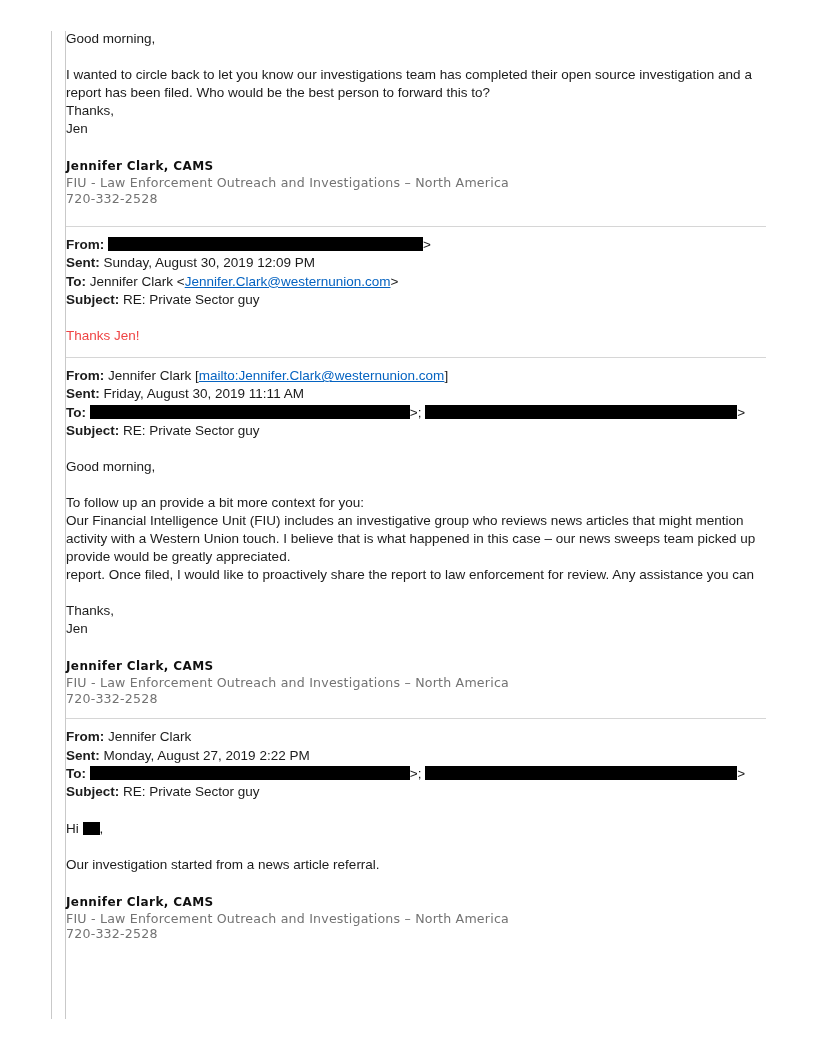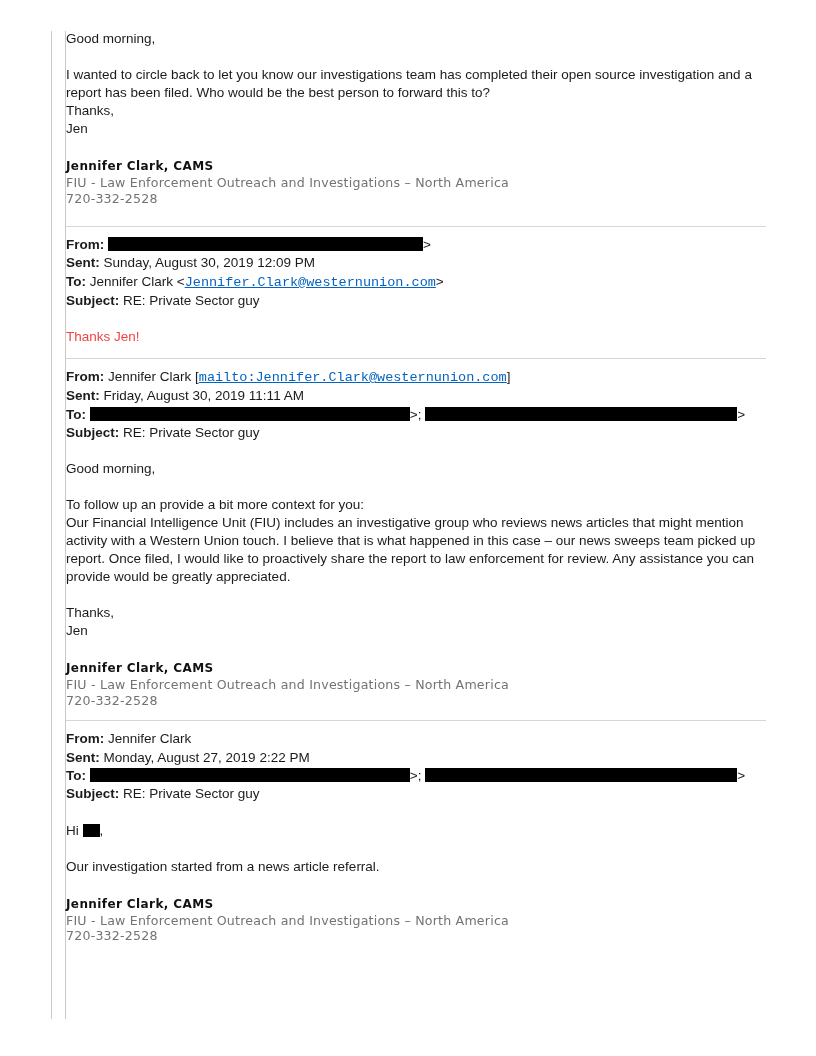--- a/index.html
+++ b/index.html
@@ -56,21 +56,20 @@
   }
   .r-from { width: 315px; }
   .r-to1  { width: 320px; }
   .r-to2  { width: 312px; }
   .r-hi   { width: 17px; height: 13px; vertical-align: -2px; }
 
   a.link {
     color: #0563C1;
     text-decoration: underline;
     cursor: pointer;
-    font-family: Liberation Mono, monospace;
   }
 
   .reply-blue { color: #ef4444; }
 
   .sig { margin: 0; }
   .sig-name {
     font-family: "DejaVu Sans", sans-serif;
     font-weight: bold;
     font-size: 12px;
     letter-spacing: 0.4px;
@@ -128,22 +127,22 @@
     <p><b>Subject:</b> <span>RE: Private Sector guy</span></p>
   </div>
   <div class="blank"></div>
   <div>
     <p>Good morning,</p>
     <div class="blank"></div>
     <p>To follow up an provide a bit more context for you:</p>
     <div>
       <p>Our Financial Intelligence Unit (FIU) includes an investigative group who reviews news articles that might mention</p>
       <p>activity with a Western Union touch. I believe that is what happened in this case – our news sweeps team picked up</p>
+      <p>provide would be greatly appreciated.</p>
       <p>report. Once filed, I would like to proactively share the report to law enforcement for review. Any assistance you can</p>
-      <p>provide would be greatly appreciated.</p>
     </div>
     <div class="blank"></div>
     <p>Thanks,</p>
     <p>Jen</p>
     <div class="blank22"></div>
     <div class="sig">
       <p class="sig-name">Jennifer Clark, CAMS</p>
       <p class="sig-gray">FIU - Law Enforcement Outreach and Investigations – North America</p>
       <p class="sig-gray">720-332-2528</p>
     </div>

